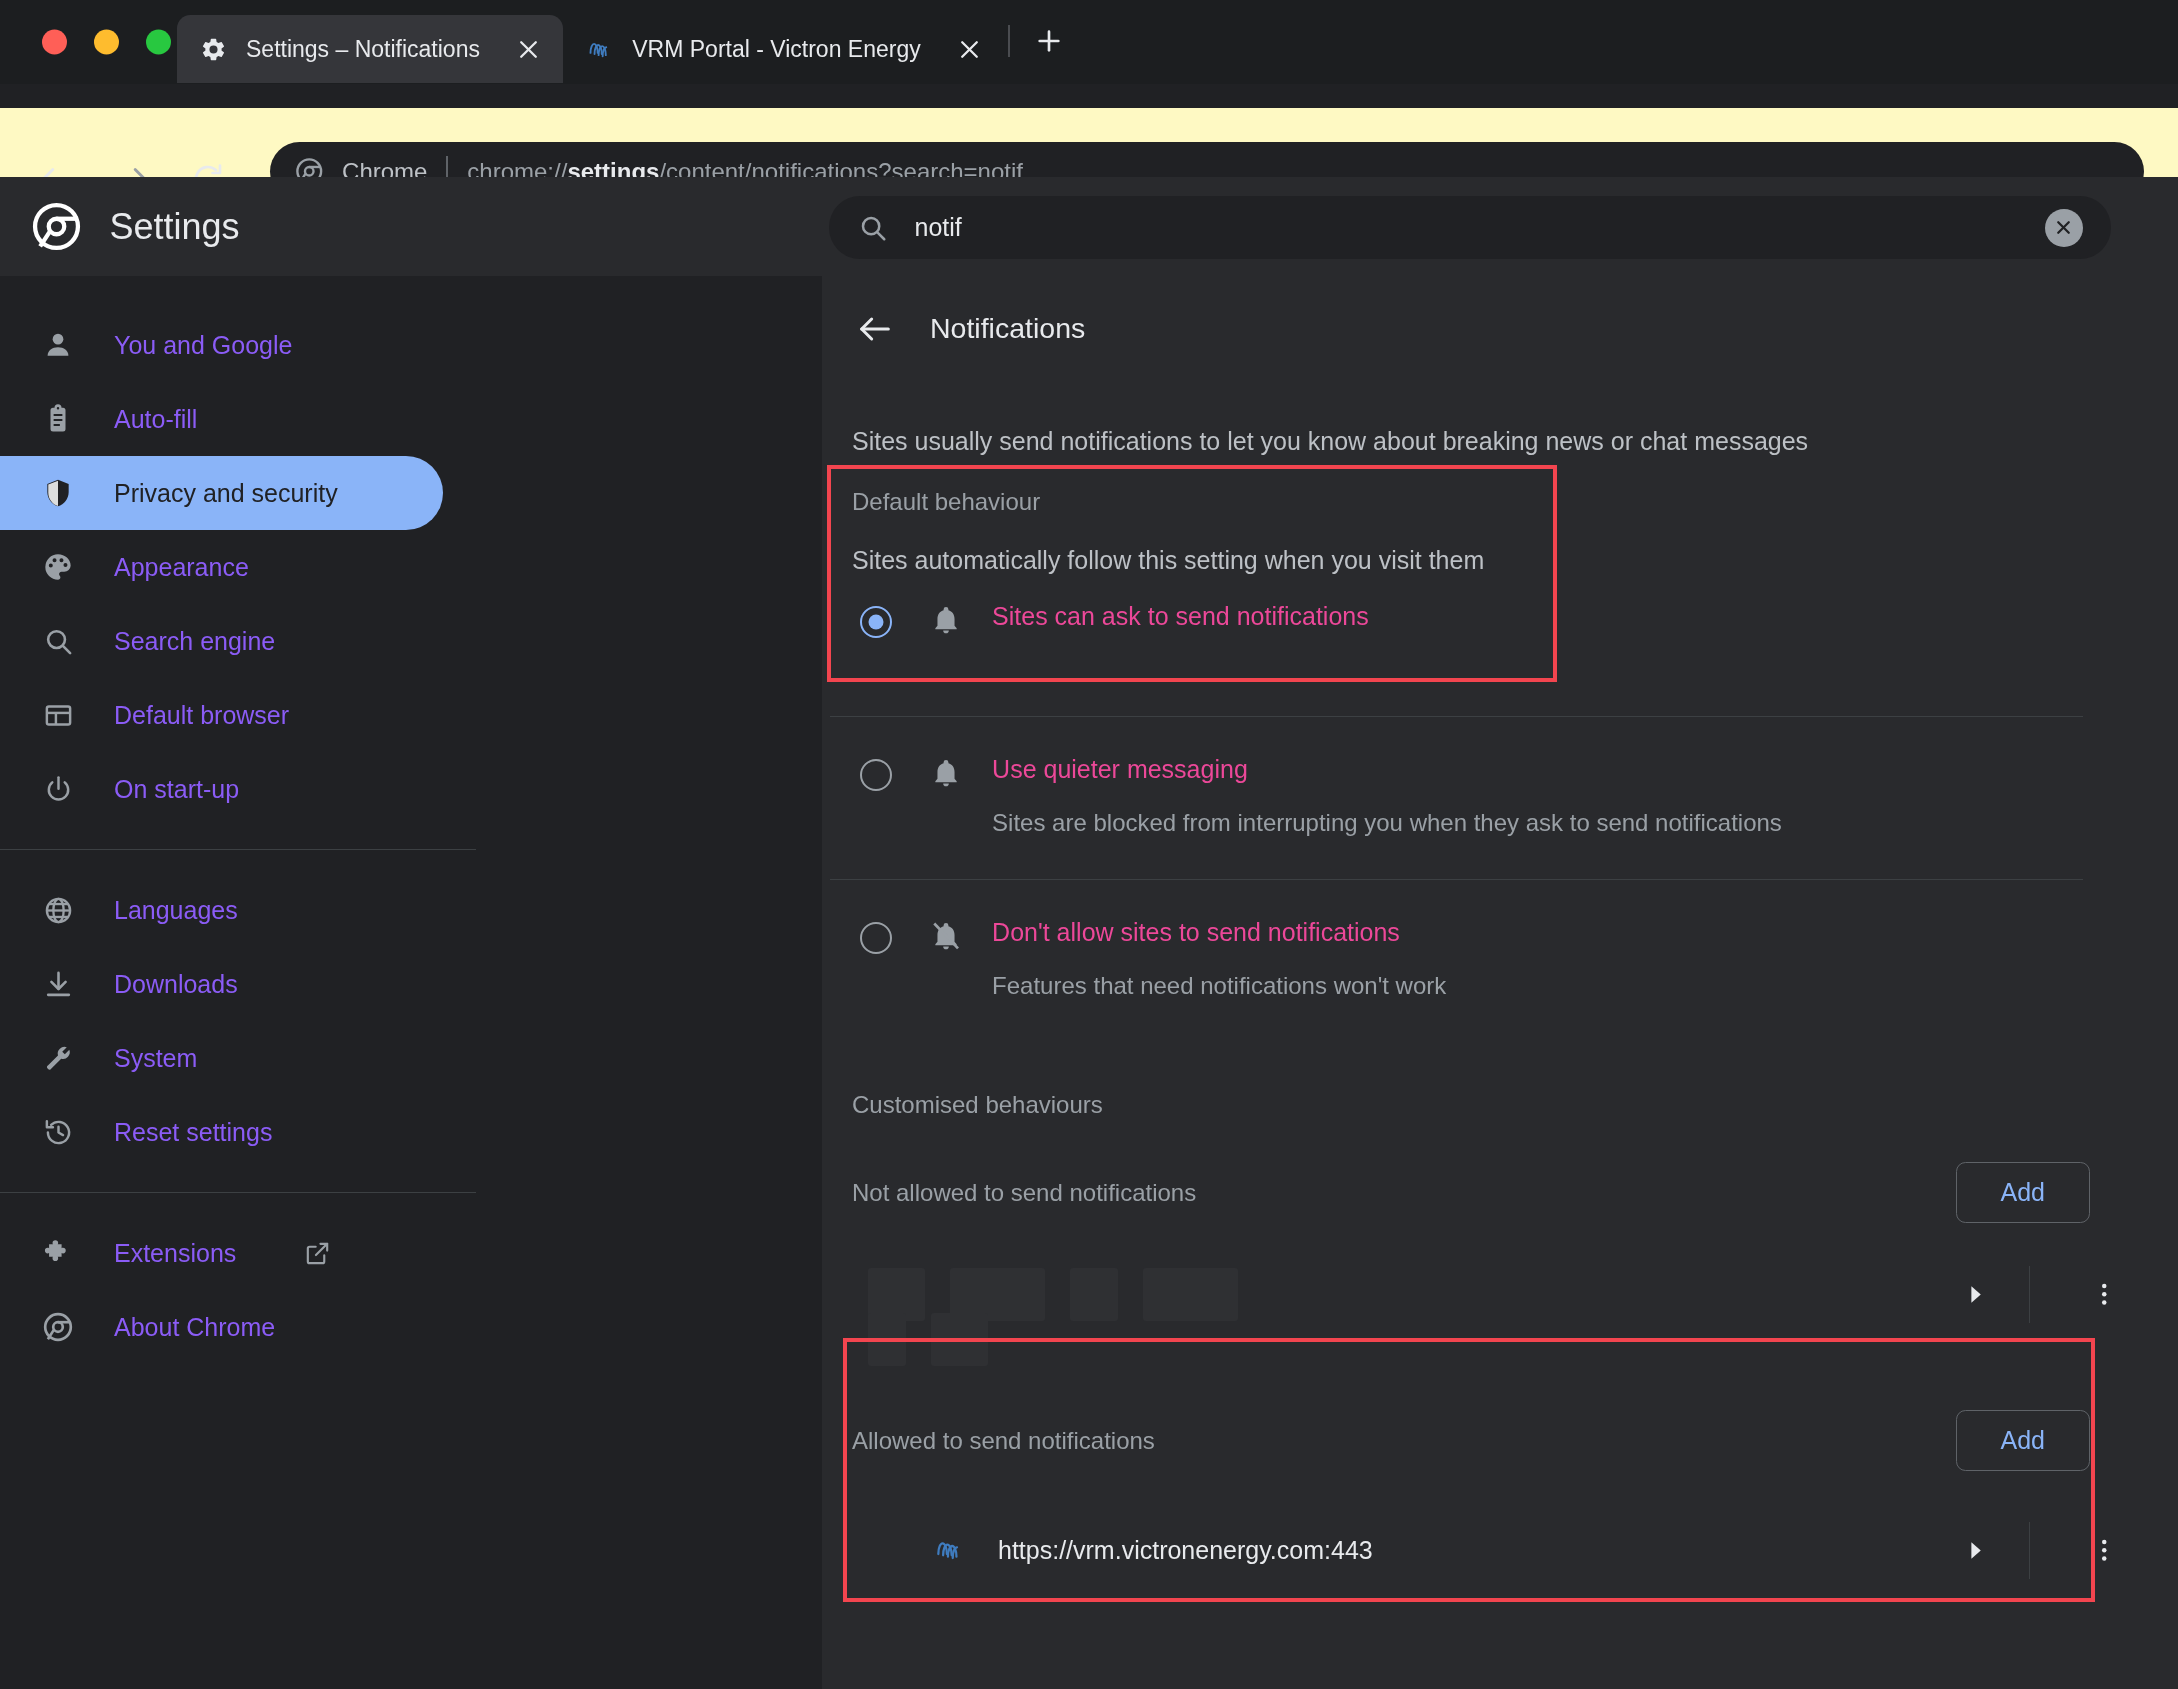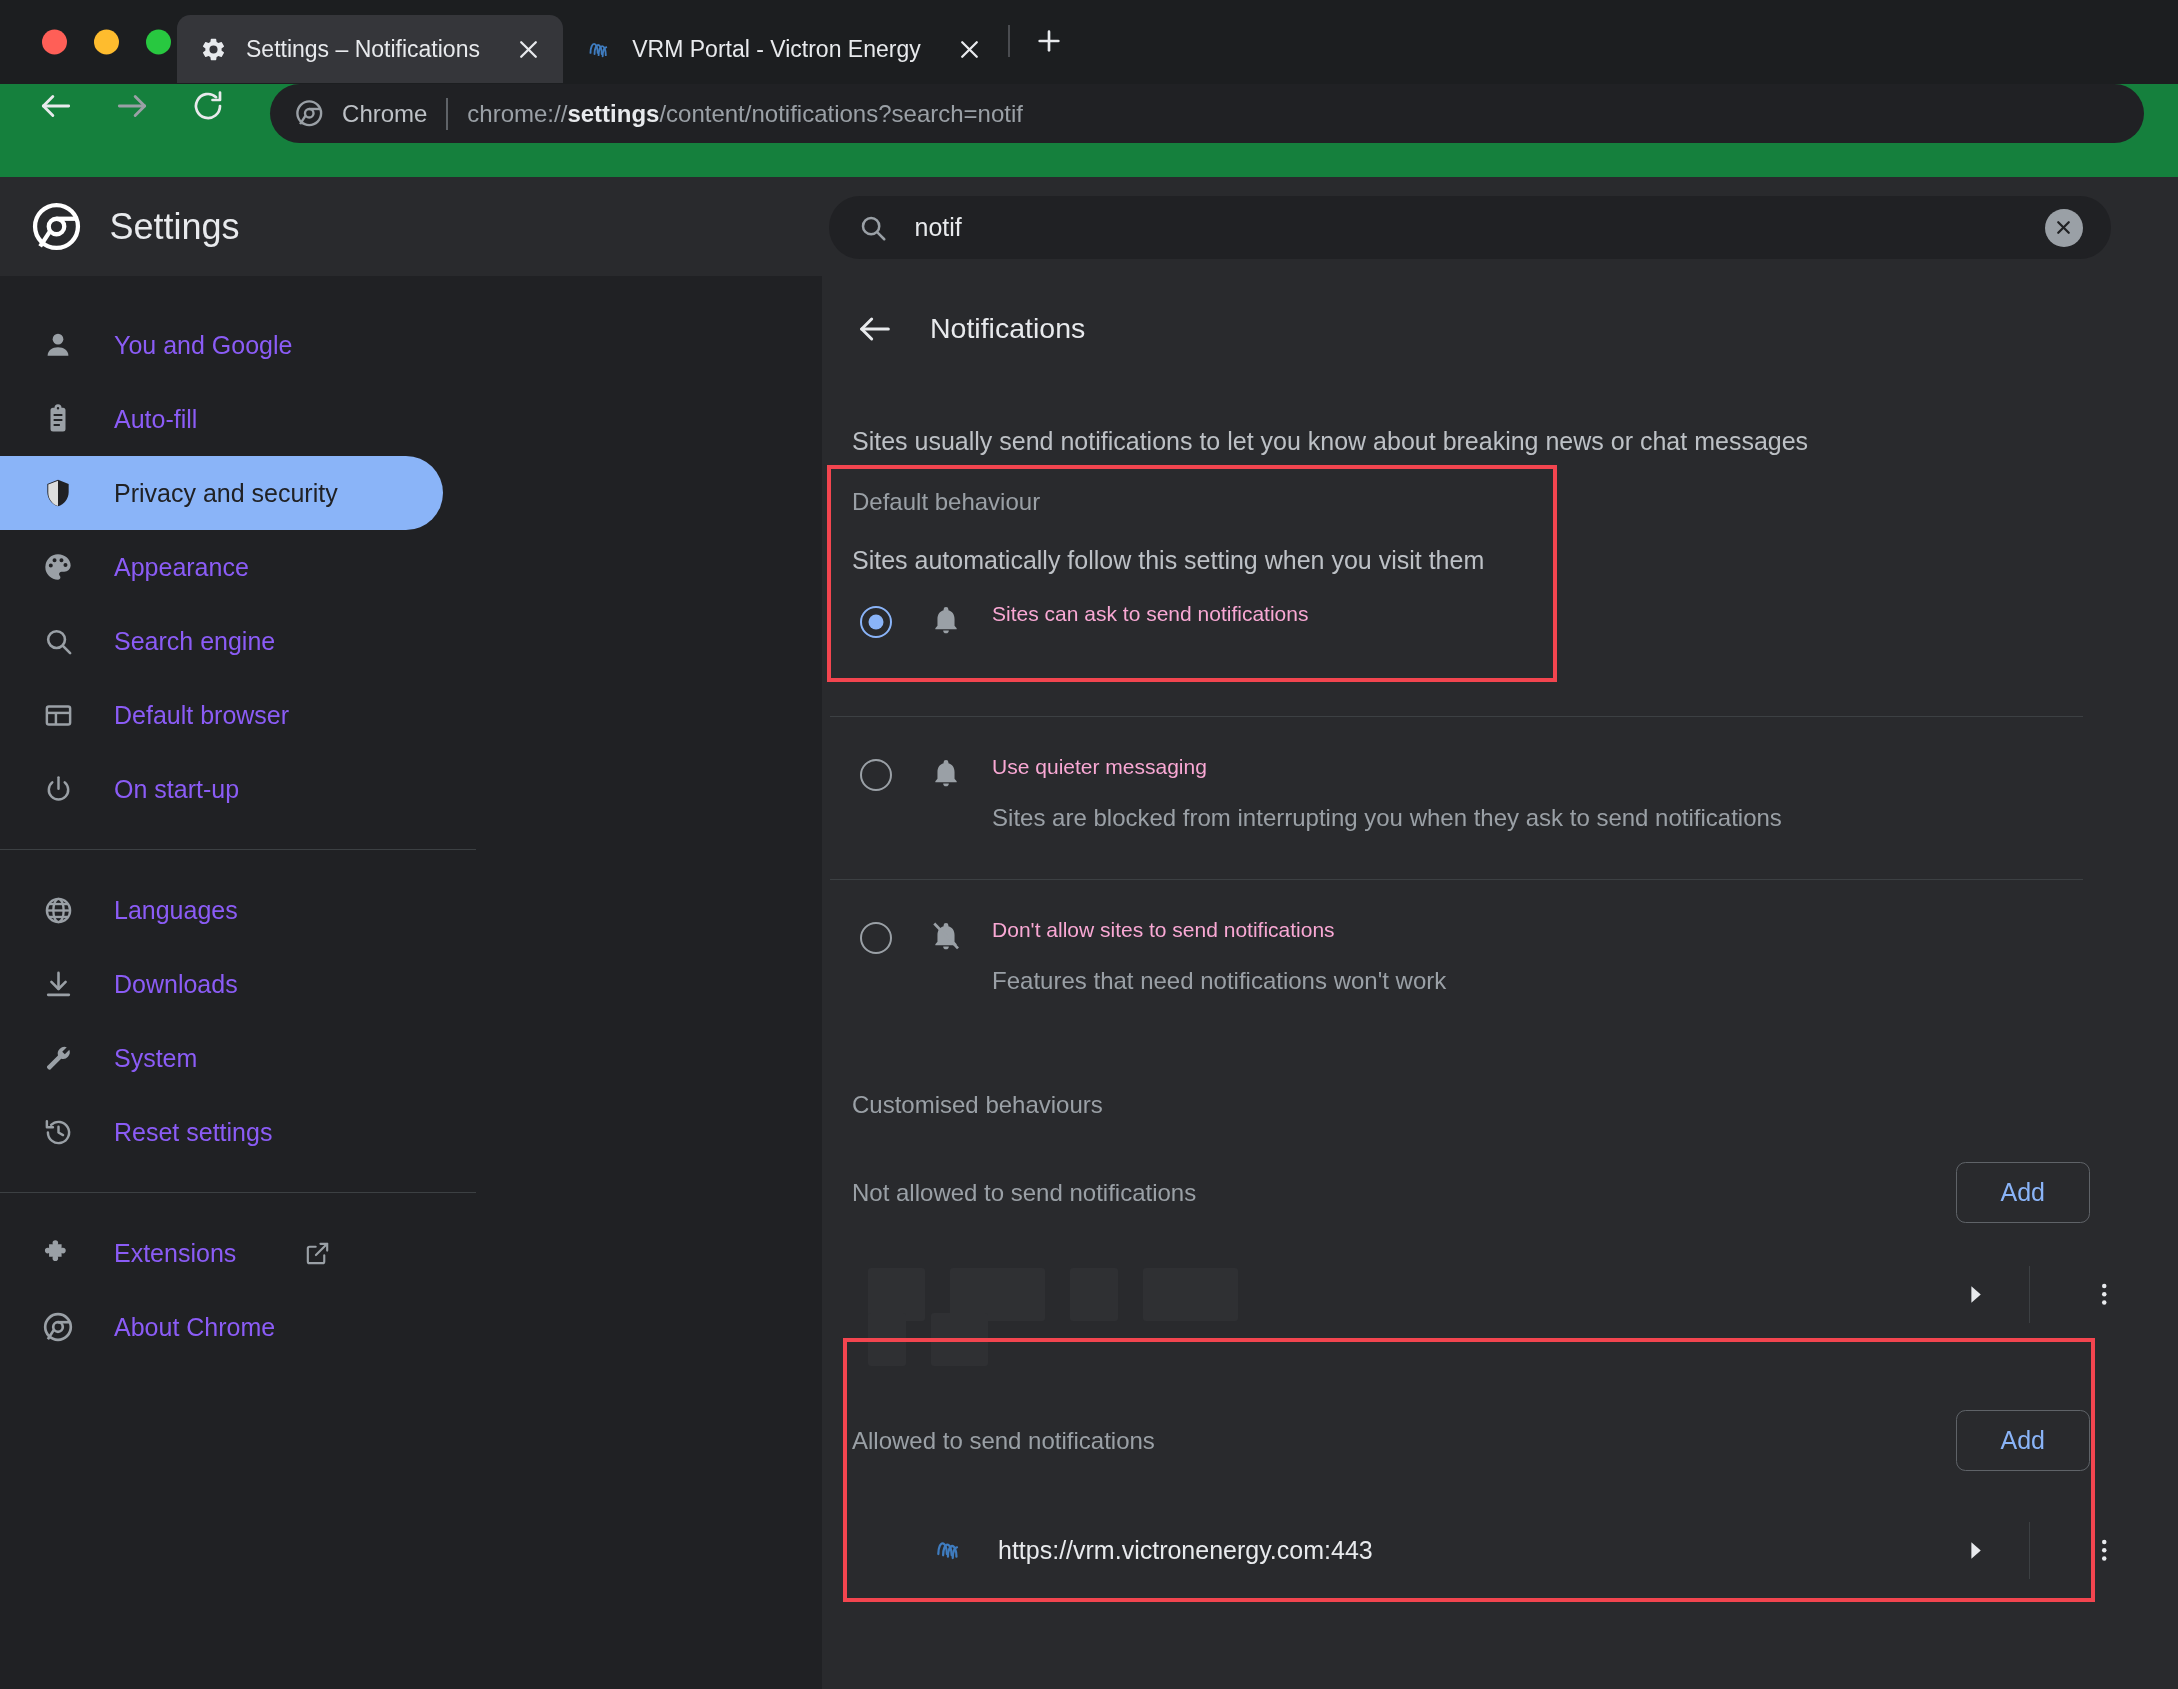--- a/index.html
+++ b/index.html
@@ -88,26 +88,27 @@
   .newtab {
     width: 49px; height: 49px;
     display: flex; align-items: center; justify-content: center;
     align-self: center;
     margin-left: 15px;
   }
 
   .toolbar {
     position: relative;
     height: 93px;
-    background: #15803d;
-    display: flex;
-    align-items: flex-start;
+    background: #fef9c3;
+    display: flex;
+    align-items: flex-end;
     padding: 0 34px;
     box-sizing: border-box;
     gap: 32px;
+    margin-top: 24px;
   }
   .nav-btn {
     width: 44px; height: 44px;
     display: flex; align-items: center; justify-content: center;
     flex: none;
   }
   .omnibox {
     flex: 1;
     height: 59px;
     background: #202124;
@@ -322,21 +323,21 @@
     background: #8ab4f8;
   }
   .radio-icon {
     width: 36px; height: 36px;
     margin-left: 36px;
     flex: none;
     color: #9aa0a6;
     display: flex; align-items: center; justify-content: center;
   }
   .radio-texts { margin-left: 28.5px; }
-  .radio-label { font-size: 21px; color: #f9a8d4; }
+  .radio-label { font-size: 25px; color: #ec4899; }
   .radio-desc { font-size: 24px; color: #9aa0a6; margin-top: 25px; }
 
   .divider {
     height: 1px;
     background: #3c4043;
     margin-left: 7.6px;
     margin-right: 95px;
   }
 
   .list-header {

